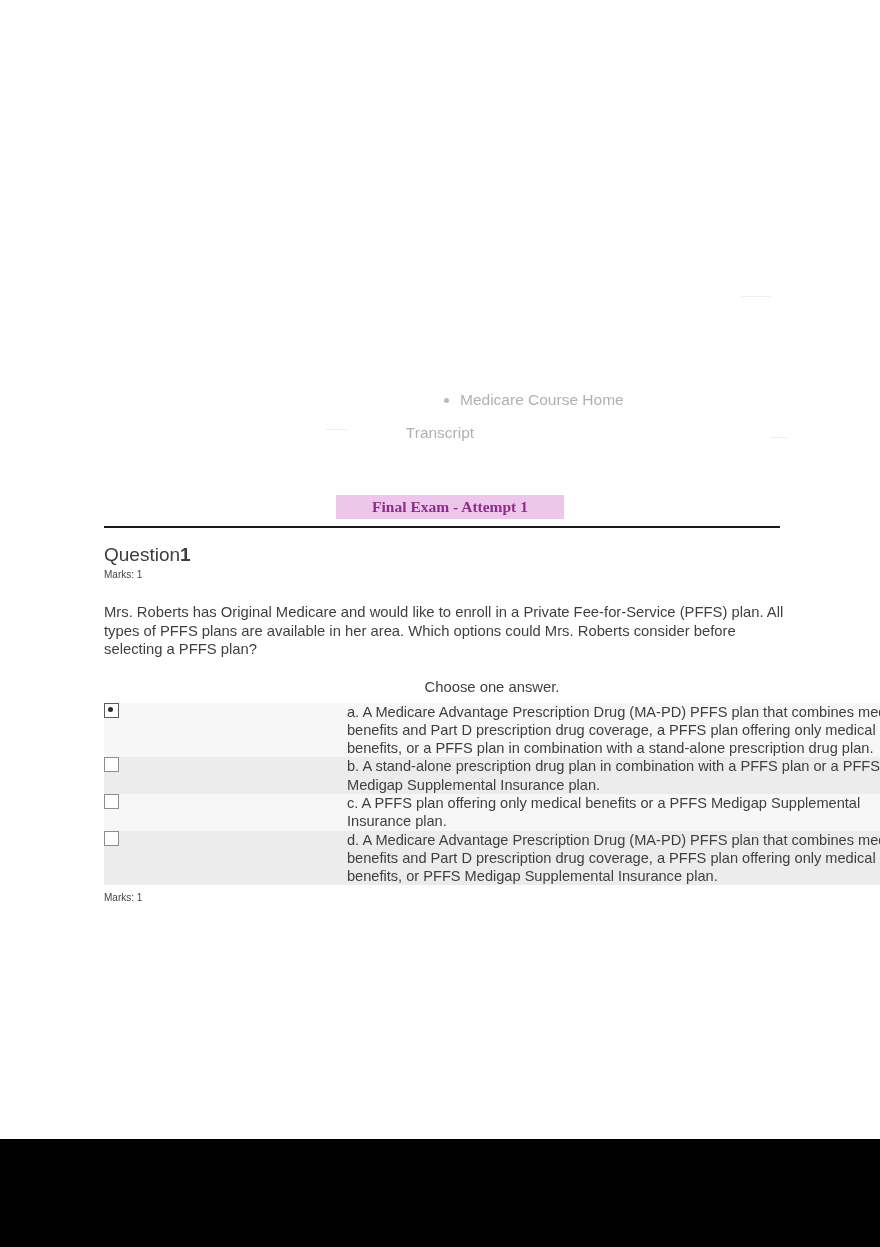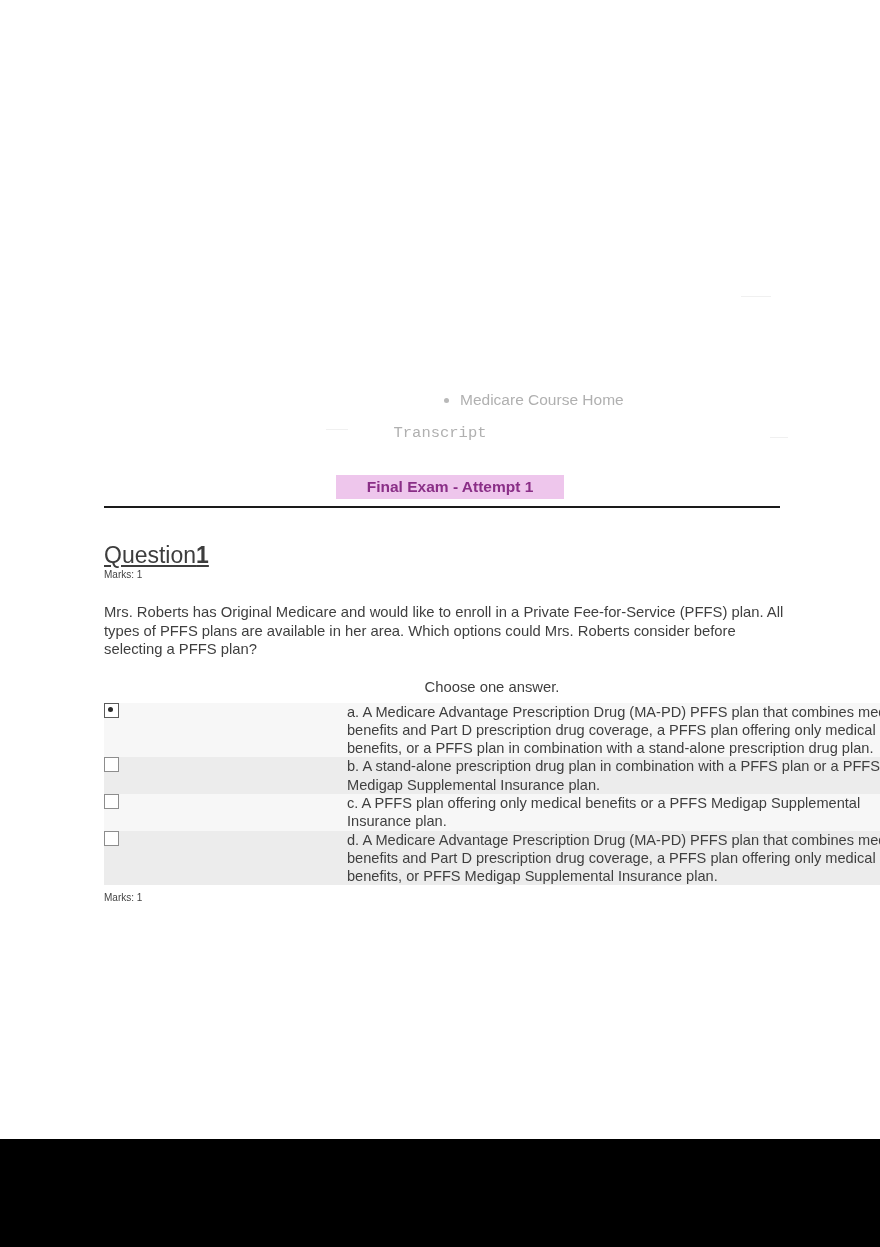--- a/index.html
+++ b/index.html
@@ -56,42 +56,42 @@
   }
   .nav-link {
     color: #b0b0b0;
     font-size: 15.5px;
     text-decoration: none;
     line-height: 30px;
   }
   .nav-sub {
     text-align: center;
     margin-top: 9px;
-    font-family: Liberation Mono, monospace;
   }
   .nav-sub a {
     color: #b0b0b0;
     font-size: 15.5px;
     text-decoration: none;
   }
 
   
   .ghost {
     position: absolute;
     background: #f0f0f0;
     height: 1px;
   }
 
   
   .title-row {
     position: absolute;
     left: 104px;
-    top: 475px;
+    top: 495px;
     width: 676px;
     height: 34px;
+    font-family: Liberation Serif, serif;
   }
   .title-rule {
     position: absolute;
     left: 0;
     top: 31px;
     width: 676px;
     height: 2px;
     background: #1a1a1a;
   }
   .exam-title {
@@ -109,26 +109,25 @@
   }
 
   
   .content {
     position: absolute;
     left: 104px;
     top: 543px;
     width: 776px;
   }
   .q-head {
-    font-size: 23px;
+    font-size: 19px;
     color: #3d3d3d;
     font-weight: normal;
     margin: 0;
     line-height: 24px;
-    text-decoration: underline;
   }
   .q-head b {
     font-weight: bold;
   }
   .q-marks {
     font-size: 10px;
     color: #444444;
     margin: 1px 0 0 0;
     line-height: 14px;
   }

